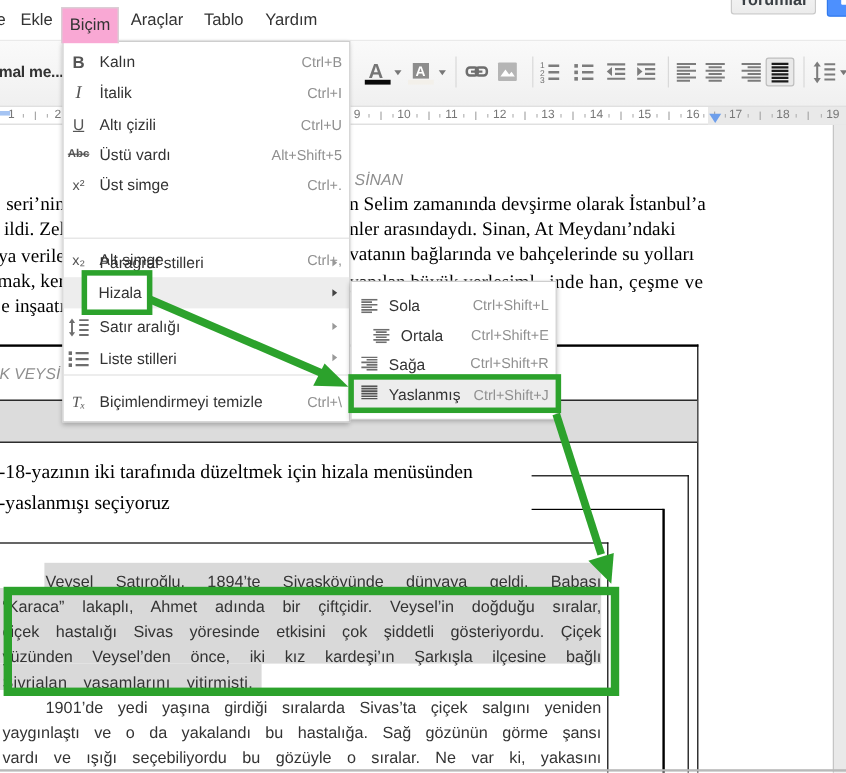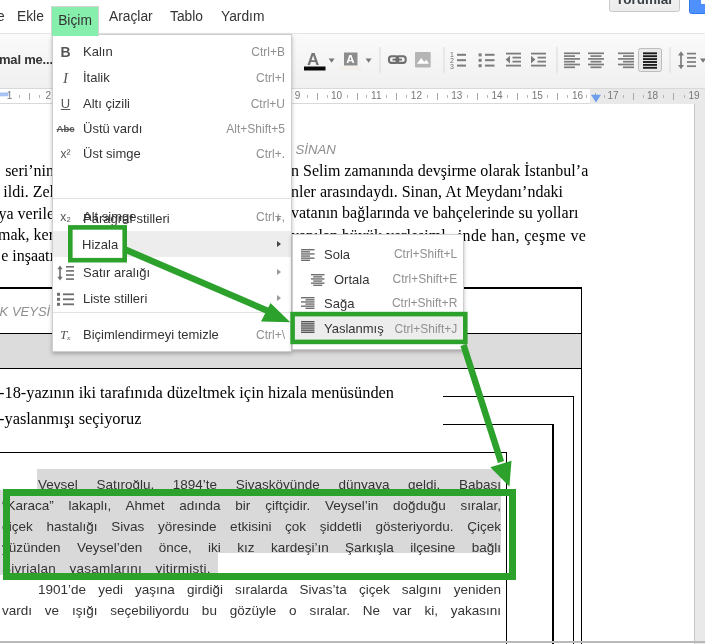--- a/index.html
+++ b/index.html
@@ -13,21 +13,21 @@
   .head{position:absolute;font-style:italic;color:#8e8e8e;white-space:nowrap;}
   .tline{position:absolute;background:#000;}
   
   #para{position:absolute;left:2px;top:474.1px;width:499px;font-size:13.5px;color:#333;}
   #para .pl{height:21px;line-height:21px;white-space:nowrap;text-align:justify;text-align-last:justify;}
   #para .hl{}
   #para .last{text-align:left;text-align-last:left;}
   
   #menubar{position:absolute;left:0;top:0;width:705px;height:33px;background:#fff;}
   .mitem{position:absolute;top:0;height:33px;line-height:33px;font-size:13.8px;color:#333;}
-  #bicimtab{position:absolute;left:51.3px;top:6px;width:47.5px;height:29.5px;background:#86efac;
+  #bicimtab{position:absolute;left:51.3px;top:6px;width:47.5px;height:29.5px;background:#f9a8d4;
     border:1px solid #d4d4d4;border-bottom:none;text-align:center;line-height:27px;font-size:13.8px;color:#333;z-index:45;box-sizing:border-box;}
   #toolbar{position:absolute;left:0;top:33px;width:705px;height:55.5px;
     background:linear-gradient(#fafafa,#f0f0f0);border-top:1px solid #e5e5e5;border-bottom:1px solid #d9d9d9;box-sizing:border-box;}
   
   #ruler{position:absolute;left:0;top:88.5px;width:705px;height:15.5px;background:#fff;border-bottom:1px solid #d9d9d9;box-sizing:border-box;}
   #rulergrey{position:absolute;left:590px;top:0;width:115px;height:15px;background:#e9e9e9;}
   .rnum{position:absolute;top:1.7px;font-size:10px;color:#777;transform:translateX(-50%);}
   .rtickb{position:absolute;top:4.5px;width:1px;height:6.5px;background:#a8a8a8;}
   .rticks{position:absolute;top:6px;width:1px;height:3px;background:#b5b5b5;}
   
@@ -81,20 +81,21 @@
 <div style="position:absolute;left:0px;top:489.8px;width:501px;height:63px;background:#d9d9d9;"></div>
 <div style="position:absolute;left:0px;top:552.8px;width:218px;height:22.1px;background:#d9d9d9;"></div>
 
 <div id="para">
  <div class="pl"><span style="display:inline-block;width:36px;"></span><span class="hl">Veysel Şatıroğlu, 1894’te Sivasköyünde dünyaya geldi. Babası</span></div>
  <div class="pl hl">“Karaca” lakaplı, Ahmet adında bir çiftçidir. Veysel’in doğduğu sıralar,</div>
  <div class="pl hl">çiçek hastalığı Sivas yöresinde etkisini çok şiddetli gösteriyordu. Çiçek</div>
  <div class="pl hl">yüzünden Veysel’den önce, iki kız kardeşi’ın Şarkışla ilçesine bağlı</div>
  <div class="pl last" style="letter-spacing:0.25px;word-spacing:9.5px;">Sivrialan yaşamlarını yitirmişti.</div>
  <div class="pl"><span style="display:inline-block;width:36px;"></span>1901’de yedi yaşına girdiği sıralarda Sivas’ta çiçek salgını yeniden</div>
+ <div class="pl">yaygınlaştı ve o da yakalandı bu hastalığa. Sağ gözünün görme şansı</div>
  <div class="pl">vardı ve ışığı seçebiliyordu bu gözüyle o sıralar. Ne var ki, yakasını</div>
 </div>
 <div style="position:absolute;left:0;top:641px;width:705px;height:1.5px;background:#b9b9b9;"></div>
 
 <div id="ruler">
   <div id="rulergrey"></div>
   <div id="rticks">
       <div class="rnum" style="left:9.5px;">1</div>
       <div class="rnum" style="left:48.3px;">2</div>
       <div class="rnum" style="left:297.5px;">9</div>

